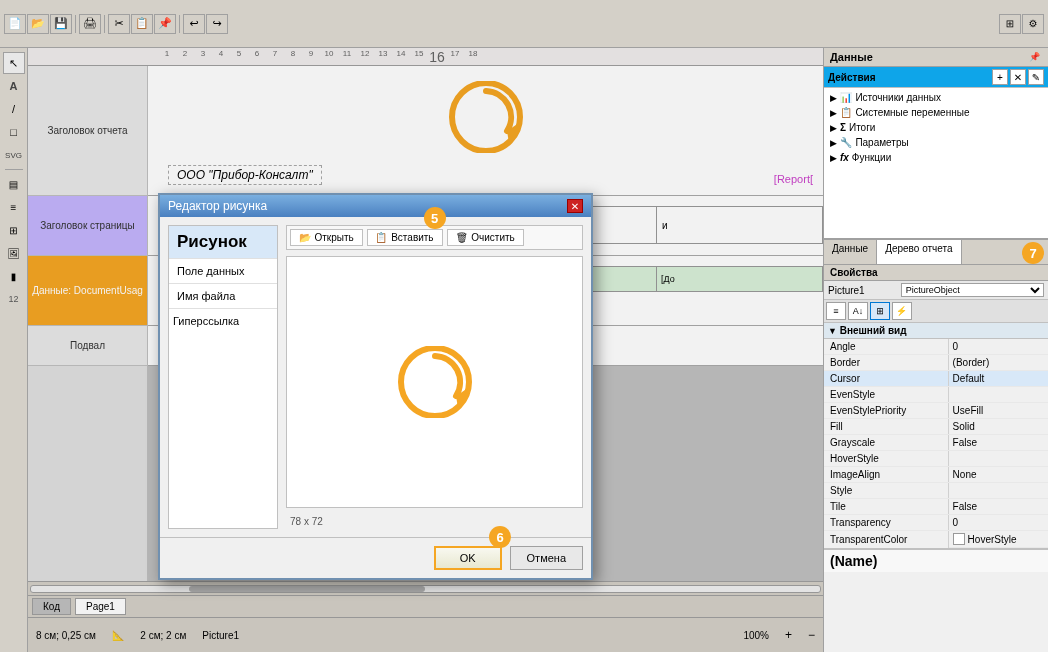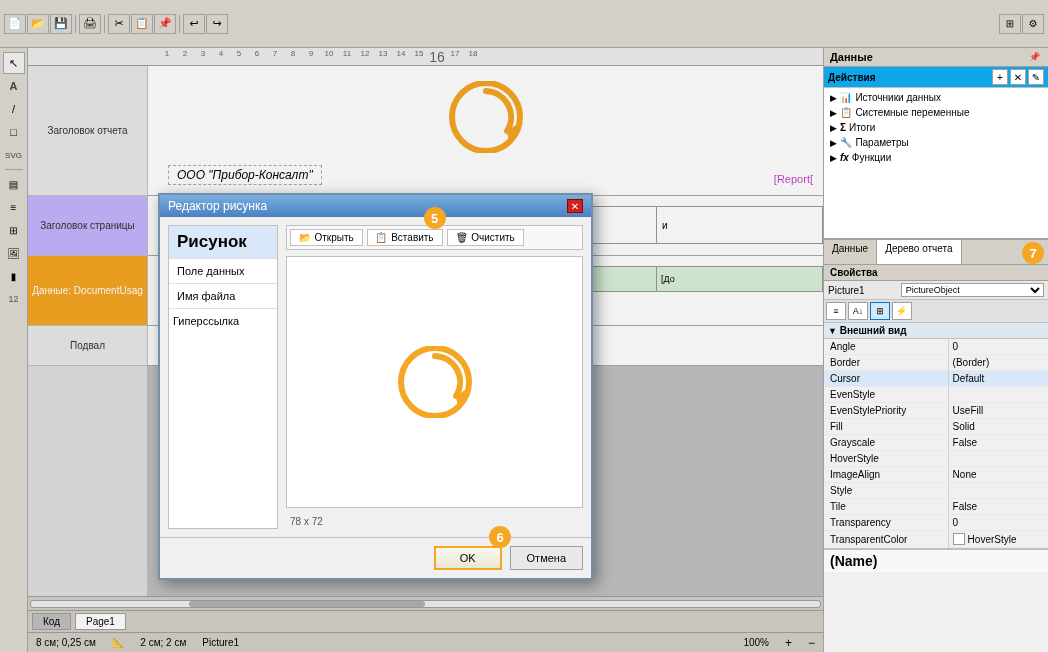--- a/index.html
+++ b/index.html
@@ -141,21 +141,21 @@
         <div style="flex:1; height:8px; background:#f0f0f0; border:1px solid #a0a0a0; border-radius:3px; position:relative;">
           <div style="position:absolute; left:20%; width:30%; height:100%; background:#b0b0b0; border-radius:3px;"></div>
         </div>
       </div>
 
       <div style="height:22px; background:#d4d0c8; border-top:1px solid #a0a0a0; display:flex; align-items:center; padding:0 4px; gap:4px;">
         <div style="padding:2px 10px; background:#c0c0c0; border:1px solid #a0a0a0; font-size:10px; cursor:pointer;">Код</div>
         <div style="padding:2px 10px; background:white; border:1px solid #a0a0a0; font-size:10px; cursor:pointer;">Page1</div>
       </div>
 
-      <div style="height:20px; background:#d4d0c8; border-top:1px solid #a0a0a0; display:flex; align-items:center; padding:0 8px; gap:16px; font-size:10px;">
+      <div style="height:35px; background:#d4d0c8; border-top:1px solid #a0a0a0; display:flex; align-items:center; padding:0 8px; gap:16px; font-size:10px;">
         <div>8 см; 0,25 см</div>
         <div style="font-size:10px;">📐</div>
         <div>2 см; 2 см</div>
         <div>Picture1</div>
         <div style="flex:1;"></div>
         <div>100%</div>
         <div style="cursor:pointer; font-size:12px;">+</div>
         <div style="cursor:pointer; font-size:12px;">−</div>
       </div>
 

